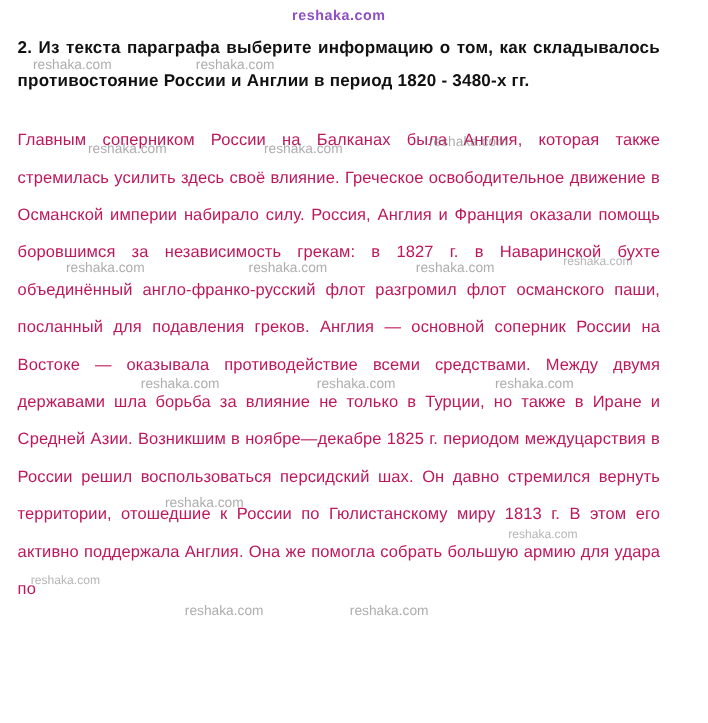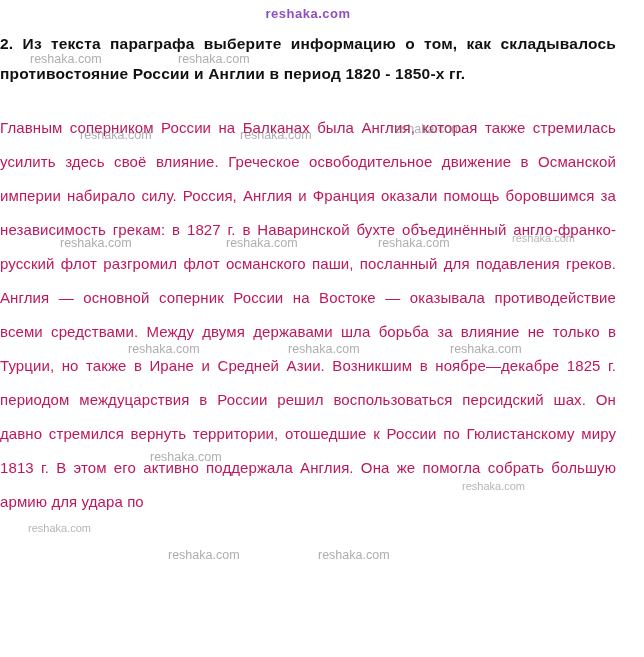--- a/index.html
+++ b/index.html
@@ -12,21 +12,21 @@
     background: #ffffff;
     font-family: "Liberation Sans", sans-serif;
     overflow: hidden;
     position: relative;
   }
   .page {
     position: relative;
     width: 616px;
     height: 657px;
     box-sizing: border-box;
-    padding: 0 0;
+    padding: 0 16px;
   }
   .top-watermark {
     text-align: center;
     color: #8f4fc4;
     font-size: 13px;
     font-weight: bold;
     letter-spacing: 0.5px;
     padding-top: 5px;
     height: 18px;
     line-height: 18px;
@@ -76,21 +76,21 @@
     opacity: 0.5;
   }
 </style>
 </head>
 <body>
 
 <div class="page">
 
   <div class="top-watermark">reshaka.com</div>
 
-  <div class="question">2. Из текста параграфа выберите информацию о том, как складывалось противостояние России и Англии в период 1820 - 1850-х гг.</div>
+  <div class="question">2. Из текста параграфа выберите информацию о том, как складывалось противостояние России и Англии в период 1820 - 3480-х гг.</div>
 
   <div class="body-text">
     <p>Главным соперником России на Балканах была Англия, которая также стремилась усилить здесь своё влияние. Греческое освободительное движение в Османской империи набирало силу. Россия, Англия и Франция оказали помощь боровшимся за независимость грекам: в 1827 г. в Наваринской бухте объединённый англо-франко-русский флот разгромил флот османского паши, посланный для подавления греков. Англия — основной соперник России на Востоке — оказывала противодействие всеми средствами. Между двумя державами шла борьба за влияние не только в Турции, но также в Иране и Средней Азии. Возникшим в ноябре—декабре 1825 г. периодом междуцарствия в России решил воспользоваться персидский шах. Он давно стремился вернуть территории, отошедшие к России по Гюлистанскому миру 1813 г. В этом его активно поддержала Англия. Она же помогла собрать большую армию для удара по</p>
   </div>
 
   <div class="wm-layer">
       <span class="wm" style="left: 30px; top: 52px;">reshaka.com</span>
       <span class="wm" style="left: 178px; top: 52px;">reshaka.com</span>
       <span class="wm" style="left: 80px; top: 128px;">reshaka.com</span>
       <span class="wm" style="left: 240px; top: 128px;">reshaka.com</span>

